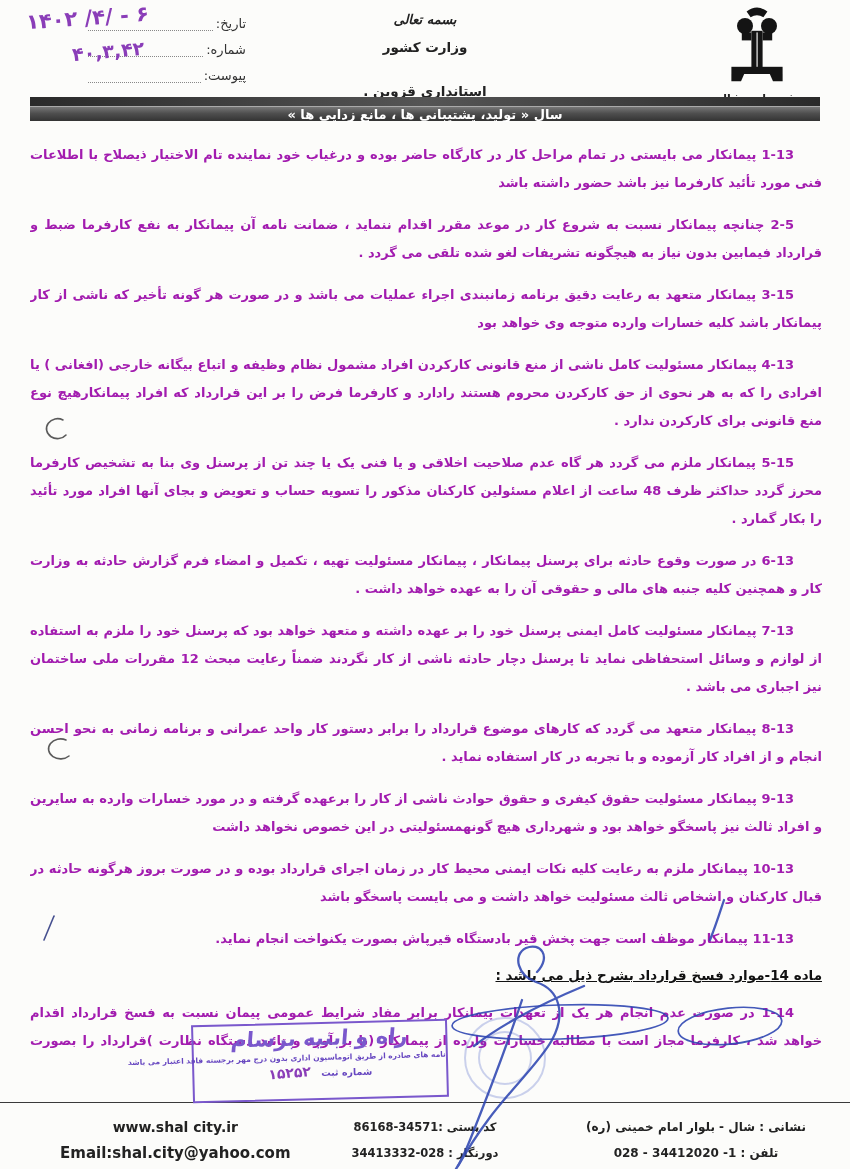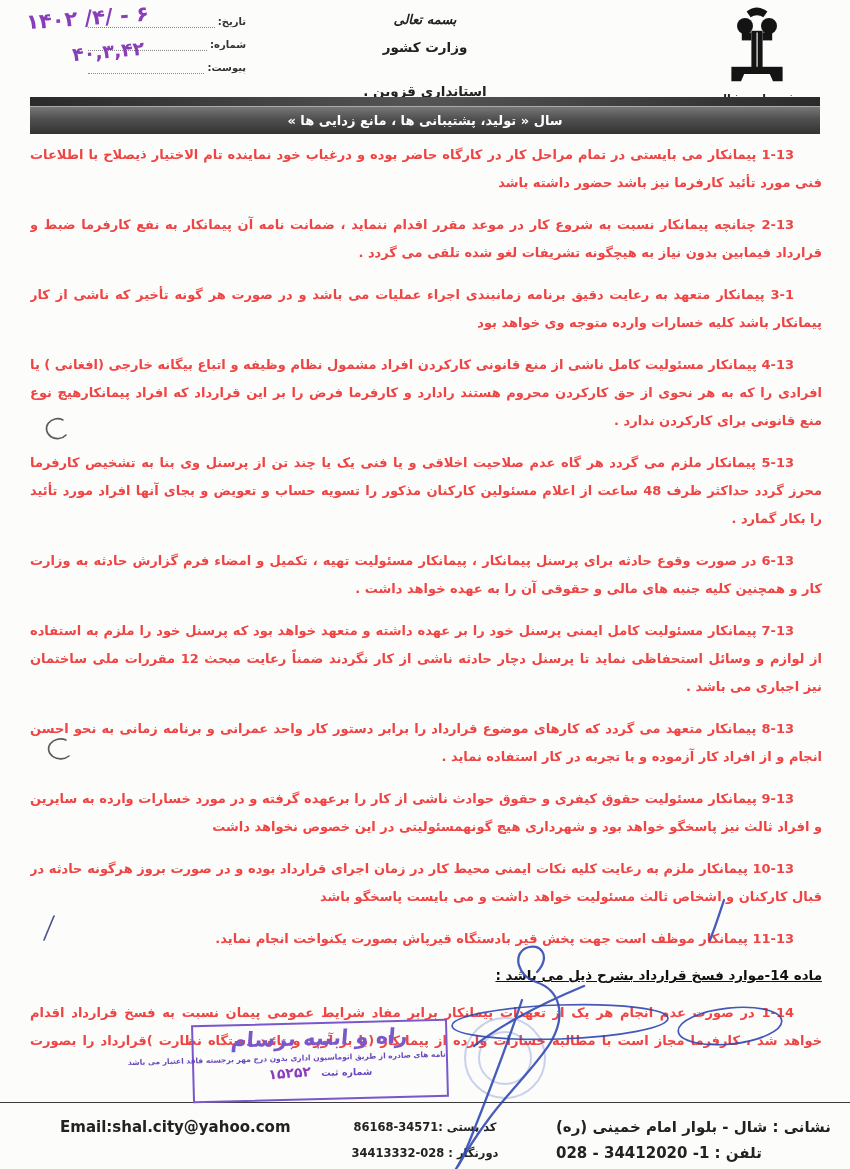--- a/index.html
+++ b/index.html
@@ -9,57 +9,57 @@
   
   .hdr-center{position:absolute;top:12px;left:300px;width:250px;text-align:center;direction:rtl;}
   .bismillah{font-size:13px;font-weight:700;font-style:italic;margin-bottom:12px;}
   .ministry{font-size:13.5px;font-weight:700;margin-bottom:28px;}
   .governorate{font-size:13.5px;font-weight:700;}
 
   .logo-wrap{position:absolute;top:6px;right:38px;width:110px;text-align:center;}
   .logo-caption{font-size:11px;font-weight:700;direction:rtl;margin-top:2px;}
 
   .fields{position:absolute;top:16px;left:88px;width:158px;direction:rtl;}
-  .field-row{display:flex;margin-bottom:11px;font-size:10px;font-weight:700;color:#333;}
+  .field-row{display:flex;align-items:flex-end;margin-bottom:11px;font-size:13px;font-weight:400;color:#333;}
   .field-row .lbl{white-space:nowrap;margin-left:3px;}
   .field-row .dots{flex:1;border-bottom:1.5px dotted #888;height:11px;}
 
   .hand{color:#8a3db8;position:absolute;direction:ltr;unicode-bidi:bidi-override;font-weight:700;}
   .hand-date{top:6px;left:26px;font-size:21px;transform:rotate(-4deg);letter-spacing:2px;}
   .hand-number{top:40px;left:72px;font-size:19px;transform:rotate(-5deg);letter-spacing:3px;}
 
   
   .banner{position:absolute;top:97px;left:30px;right:30px;}
   .banner .strip{height:9px;background:linear-gradient(90deg,#2a2a2a,#555 50%,#2a2a2a);border-bottom:1px solid #aaa;}
-  .banner .bar{height:27px;background:linear-gradient(180deg,#777 0%,#4f4f4f 45%,#333 100%);
+  .banner .bar{height:14px;background:linear-gradient(180deg,#777 0%,#4f4f4f 45%,#333 100%);
     display:flex;align-items:center;justify-content:center;}
   .banner .bar span{color:#fff;font-size:13px;font-weight:700;direction:rtl;}
 
   
   .doc-body{position:absolute;top:141px;left:30px;right:28px;height:920px;direction:rtl;overflow:hidden;}
-  .clause{font-size:13px;font-weight:700;line-height:28px;text-align:justify;margin:0 0 14px 0;text-indent:28px;color:#ef4444;}
+  .clause{font-size:13px;font-weight:700;line-height:28px;text-align:justify;margin:0 0 14px 0;text-indent:28px;color:#a21caf;}
   .clause.single{text-align:right;}
   .a14-heading{font-size:13.5px;font-weight:800;text-decoration:underline;margin:0 0 16px 0;text-align:right;color:#111;}
 
   
   .stamp{position:absolute;top:1022px;left:192px;width:252px;height:74px;border:2px solid #7a58cc;
     transform:rotate(-1.5deg);z-index:4;text-align:center;direction:rtl;background:transparent;}
   .stamp .brand{font-size:21px;font-weight:900;color:#7a58cc;letter-spacing:1px;transform:skewX(-6deg);margin-top:2px;white-space:nowrap;}
   .stamp .note{font-size:7.5px;font-weight:700;color:#6747c0;white-space:nowrap;margin-top:3px;}
   .stamp .regrow{display:flex;justify-content:center;gap:10px;align-items:center;margin-top:2px;}
   .stamp .reglbl{font-size:9.5px;font-weight:700;color:#6747c0;}
   .stamp .regnum{font-size:14px;color:#8a3db8;font-weight:700;transform:rotate(-3deg);unicode-bidi:bidi-override;direction:ltr;}
 
   
   .ink{position:absolute;top:0;left:0;z-index:5;pointer-events:none;}
 
   
   .footer-line{position:absolute;top:1102px;left:0;right:0;border-top:1.6px solid #3a3a3a;}
   .footer{position:absolute;top:1112px;left:0;right:0;height:57px;font-weight:700;color:#222;}
-  .f-right{position:absolute;right:19px;top:2px;text-align:left;direction:rtl;font-size:15px;line-height:26px;}
+  .f-right{position:absolute;right:44px;top:2px;text-align:center;direction:rtl;font-size:12px;line-height:26px;}
   .f-center{position:absolute;left:300px;width:250px;top:2px;text-align:center;direction:rtl;font-size:11.5px;line-height:26px;}
   .f-left{position:absolute;left:60px;top:2px;text-align:center;direction:ltr;line-height:26px;}
   .f-left .site{font-size:14px;font-weight:800;}
   .f-left .mail{font-size:15px;}
 </style>
 </head>
 <body>
 
 <div class="page">
 
@@ -107,24 +107,24 @@
 
   <div class="banner">
     <div class="strip"></div>
     <div class="bar">
       <span>سال « تولید، پشتیبانی ها ، مانع زدایی ها »</span>
     </div>
   </div>
 
   <div class="doc-body">
     <p class="clause">1-13 پیمانکار می بایستی در تمام مراحل کار در کارگاه حاضر بوده و درغیاب خود نماینده تام الاختیار ذیصلاح با اطلاعات فنی مورد تأئید کارفرما نیز باشد حضور داشته باشد</p>
-    <p class="clause">2-13 چنانچه پیمانکار نسبت به شروع کار در موعد مقرر اقدام ننماید ، ضمانت نامه آن پیمانکار به نفع کارفرما ضبط و قرارداد فیمابین بدون نیاز به هیچگونه تشریفات لغو شده تلقی می گردد .</p>
-    <p class="clause">3-1 پیمانکار متعهد به رعایت دقیق برنامه زمانبندی اجراء عملیات می باشد و در صورت هر گونه تأخیر که ناشی از کار پیمانکار باشد کلیه خسارات وارده متوجه وی خواهد بود</p>
+    <p class="clause">2-5 چنانچه پیمانکار نسبت به شروع کار در موعد مقرر اقدام ننماید ، ضمانت نامه آن پیمانکار به نفع کارفرما ضبط و قرارداد فیمابین بدون نیاز به هیچگونه تشریفات لغو شده تلقی می گردد .</p>
+    <p class="clause">3-15 پیمانکار متعهد به رعایت دقیق برنامه زمانبندی اجراء عملیات می باشد و در صورت هر گونه تأخیر که ناشی از کار پیمانکار باشد کلیه خسارات وارده متوجه وی خواهد بود</p>
     <p class="clause">4-13 پیمانکار مسئولیت کامل ناشی از منع قانونی کارکردن افراد مشمول نظام وظیفه و اتباع بیگانه خارجی (افغانی ) یا افرادی را که به هر نحوی از حق کارکردن محروم هستند رادارد و کارفرما فرض را بر این قرارداد که افراد پیمانکارهیچ نوع منع قانونی برای کارکردن ندارد .</p>
-    <p class="clause">5-13 پیمانکار ملزم می گردد هر گاه عدم صلاحیت اخلاقی و یا فنی یک یا چند تن از پرسنل وی بنا به تشخیص کارفرما محرز گردد حداکثر ظرف 48 ساعت از اعلام مسئولین کارکنان مذکور را تسویه حساب و تعویض و بجای آنها افراد مورد تأئید را بکار گمارد .</p>
+    <p class="clause">5-15 پیمانکار ملزم می گردد هر گاه عدم صلاحیت اخلاقی و یا فنی یک یا چند تن از پرسنل وی بنا به تشخیص کارفرما محرز گردد حداکثر ظرف 48 ساعت از اعلام مسئولین کارکنان مذکور را تسویه حساب و تعویض و بجای آنها افراد مورد تأئید را بکار گمارد .</p>
     <p class="clause">6-13 در صورت وقوع حادثه برای پرسنل پیمانکار ، پیمانکار مسئولیت تهیه ، تکمیل و امضاء فرم گزارش حادثه به وزارت کار و همچنین کلیه جنبه های مالی و حقوقی آن را به عهده خواهد داشت .</p>
     <p class="clause">7-13 پیمانکار مسئولیت کامل ایمنی پرسنل خود را بر عهده داشته و متعهد خواهد بود که پرسنل خود را ملزم به استفاده از لوازم و وسائل استحفاظی نماید تا پرسنل دچار حادثه ناشی از کار نگردند ضمناً رعایت مبحث 12 مقررات ملی ساختمان نیز اجباری می باشد .</p>
     <p class="clause">8-13 پیمانکار متعهد می گردد که کارهای موضوع قرارداد را برابر دستور کار واحد عمرانی و برنامه زمانی به نحو احسن انجام و از افراد کار آزموده و با تجربه در کار استفاده نماید .</p>
     <p class="clause">9-13 پیمانکار مسئولیت حقوق کیفری و حقوق حوادث ناشی از کار را برعهده گرفته و در مورد خسارات وارده به سایرین و افراد ثالث نیز پاسخگو خواهد بود و شهرداری هیچ گونهمسئولیتی در این خصوص نخواهد داشت</p>
     <p class="clause">10-13 پیمانکار ملزم به رعایت کلیه نکات ایمنی محیط کار در زمان اجرای قرارداد بوده و در صورت بروز هرگونه حادثه در قبال کارکنان و اشخاص ثالث مسئولیت خواهد داشت و می بایست پاسخگو باشد</p>
     <p class="clause single">11-13 پیمانکار موظف است جهت پخش قیر بادستگاه قیرپاش بصورت یکنواخت انجام نماید.</p>
     <p class="a14-heading">ماده 14-موارد فسخ قرارداد بشرح ذیل می باشد :</p>
     <p class="clause">1-14 در صورت عدم انجام هر یک از تعهدات پیمانکار برابر مفاد شرایط عمومی پیمان نسبت به فسخ قرارداد اقدام خواهد شد ، کارفرما مجاز است با مطالبه خسارات وارده از پیمانکار (با بر آورد و تائید دستگاه نظارت )قرارداد را بصورت یکطرفه فسخ نموده و پیمانکار حق هیچگونه اعتراضی را نخواهد داشت.</p>
 
   </div>
@@ -168,17 +168,18 @@
   <div class="footer">
     <div class="f-right">
       <div>نشانی : شال - بلوار امام خمینی (ره)</div>
       <div>تلفن : 1- 34412020 - 028</div>
     </div>
     <div class="f-center">
       <div>کد پستی :34571-86168</div>
       <div>دورنگار : 028-34413332</div>
     </div>
     <div class="f-left">
+      <div class="site">www.shal city.ir</div>
       <div class="mail">Email:shal.city@yahoo.com</div>
     </div>
   </div>
 
 </div>
 
 </body></html>

